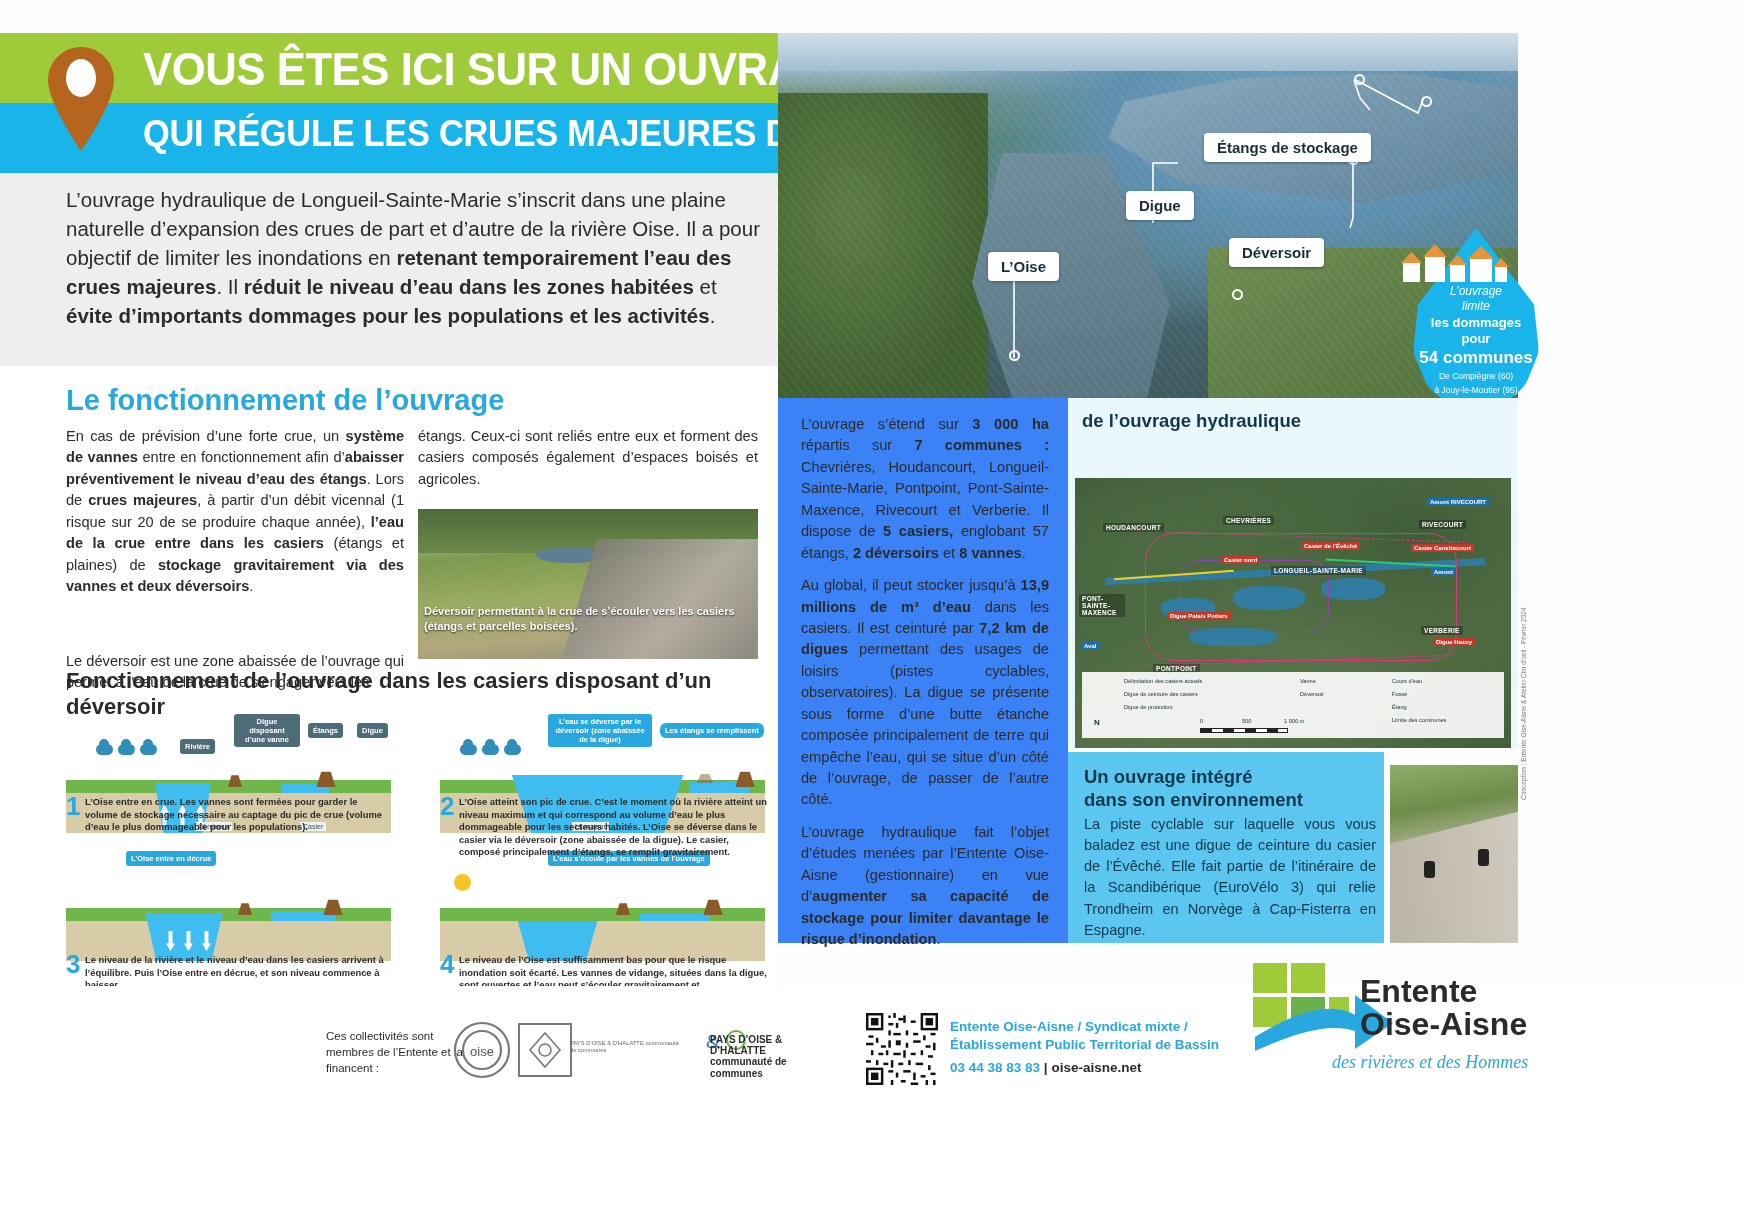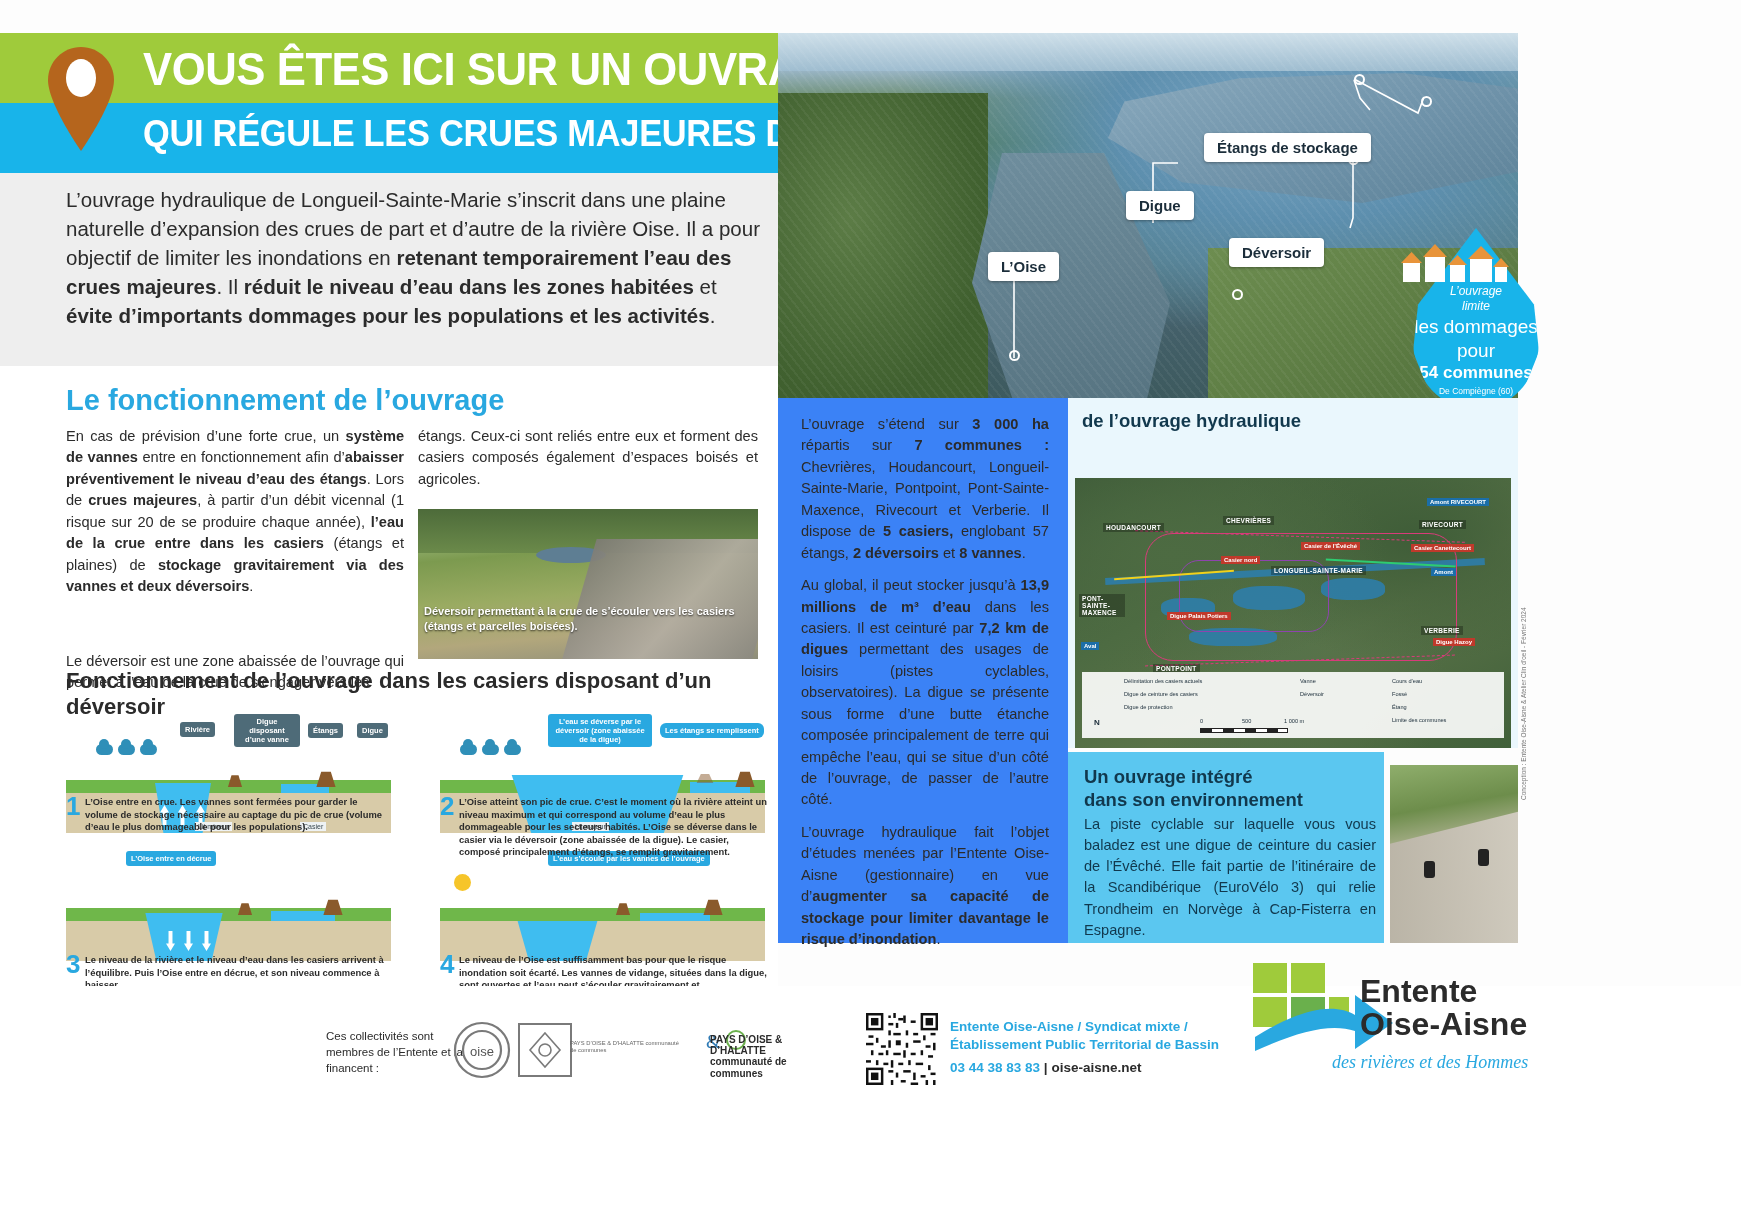--- a/index.html
+++ b/index.html
@@ -63,21 +63,21 @@
 
   
   .droplet {
     position:absolute; left:1389px; top:228px; width:126px; height:182px;
     background:#18b4ea;
     border-radius:50% 50% 50% 50% / 62% 62% 38% 38%;
     clip-path: polygon(50% 0, 96% 42%, 100% 68%, 86% 92%, 50% 100%, 14% 92%, 0 68%, 4% 42%);
     color:#fff; text-align:center; padding-top:56px;margin-left:24px;
   }
   .droplet .dl { font-size:12px; font-style:italic; line-height:1.28; }
-  .droplet .db { font-size:19px; font-weight:normal; line-height:1.28; }
+  .droplet .db { font-size:13px; font-weight:bold; line-height:1.28; }
   .droplet .dn { font-size:17px; font-weight:bold; }
   .droplet .ds { font-size:8.5px; line-height:1.25; margin-top:3px; }
   .houses { position:absolute; left:1397px; top:240px; width:112px; height:46px; }
 
   
   .intro {
     position:absolute; left:0; top:173px; width:778px; height:193px;
     background:#eeeeee;
   }
   .intro-txt {
@@ -303,21 +303,21 @@
       <div class="water" style="left:215px; bottom:40px; width:48px; height:9px;"></div>
       <div class="mound" style="left:158px; bottom:46px;"></div>
       <div class="mound" style="left:245px; bottom:46px; width:30px; height:17px;"></div>
       <div class="arrow-up" style="left:94px; bottom:8px;"></div>
       <div class="arrow-up" style="left:112px; bottom:8px;"></div>
       <div class="arrow-up" style="left:130px; bottom:8px;"></div>
       <div class="cloud" style="left:30px; top:6px;"></div>
       <div class="cloud" style="left:52px; top:6px;"></div>
       <div class="cloud" style="left:74px; top:6px;"></div>
     </div>
-    <div class="mini-label" style="left:180px; top:356px;">Rivière</div>
+    <div class="mini-label" style="left:180px; top:373px;">Rivière</div>
     <div class="mini-label" style="left:234px; top:348px; width:66px; white-space:normal;">Digue disposant d’une vanne</div>
     <div class="mini-label" style="left:308px; top:357px;">Étangs</div>
     <div class="mini-label" style="left:357px; top:357px;">Digue</div>
     <div class="lit" style="left:195px; top:456px;">Lit mineur</div>
     <div class="lit" style="left:300px; top:456px;">Casier</div>
 
     <div class="scene" id="s2">
       <div class="ground"></div>
       <div class="grass"></div>
       <div class="water" style="left:60px; bottom:0; width:195px; height:58px; clip-path:polygon(6% 0,94% 0,84% 100%,16% 100%);"></div>

